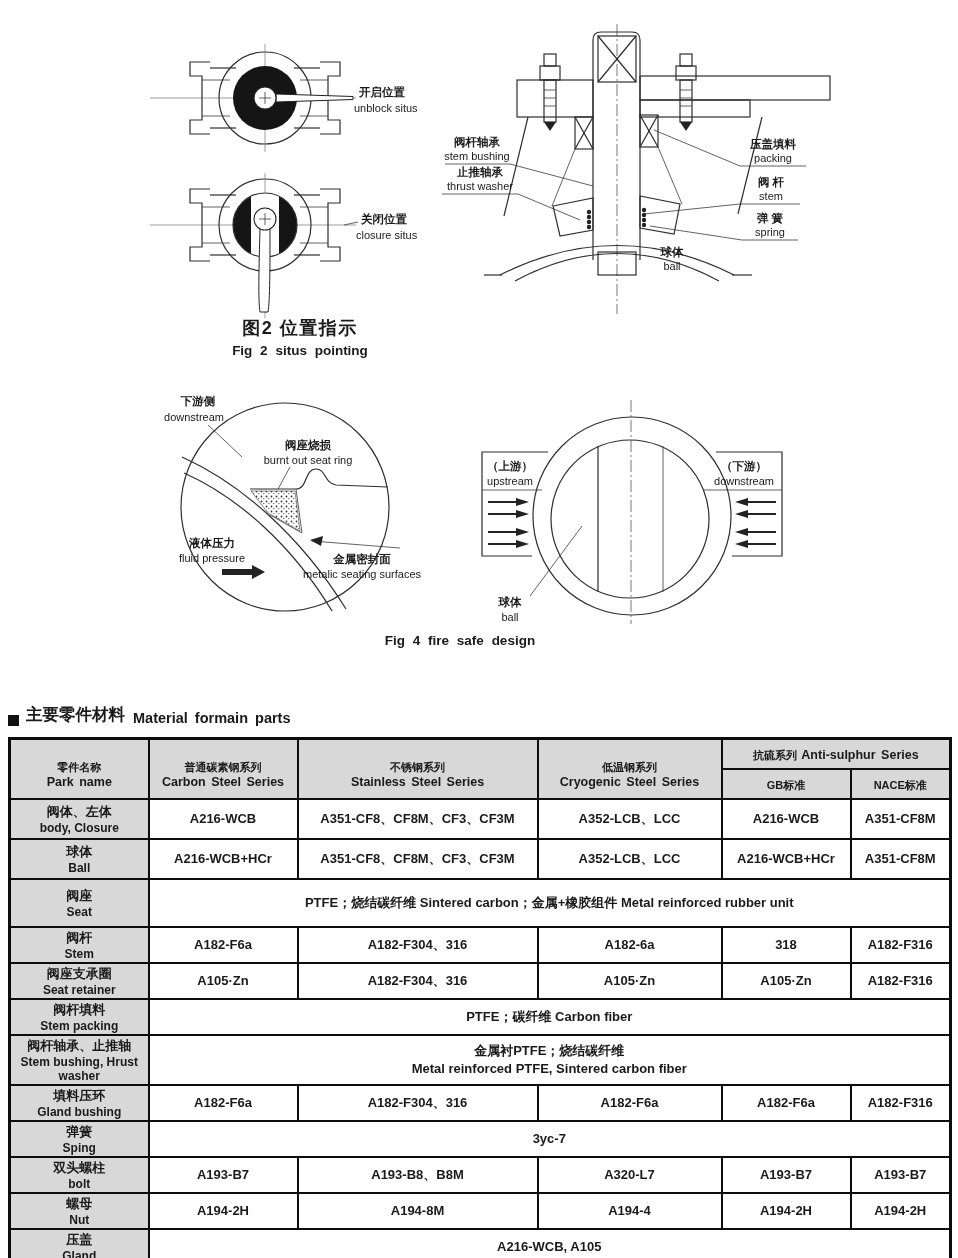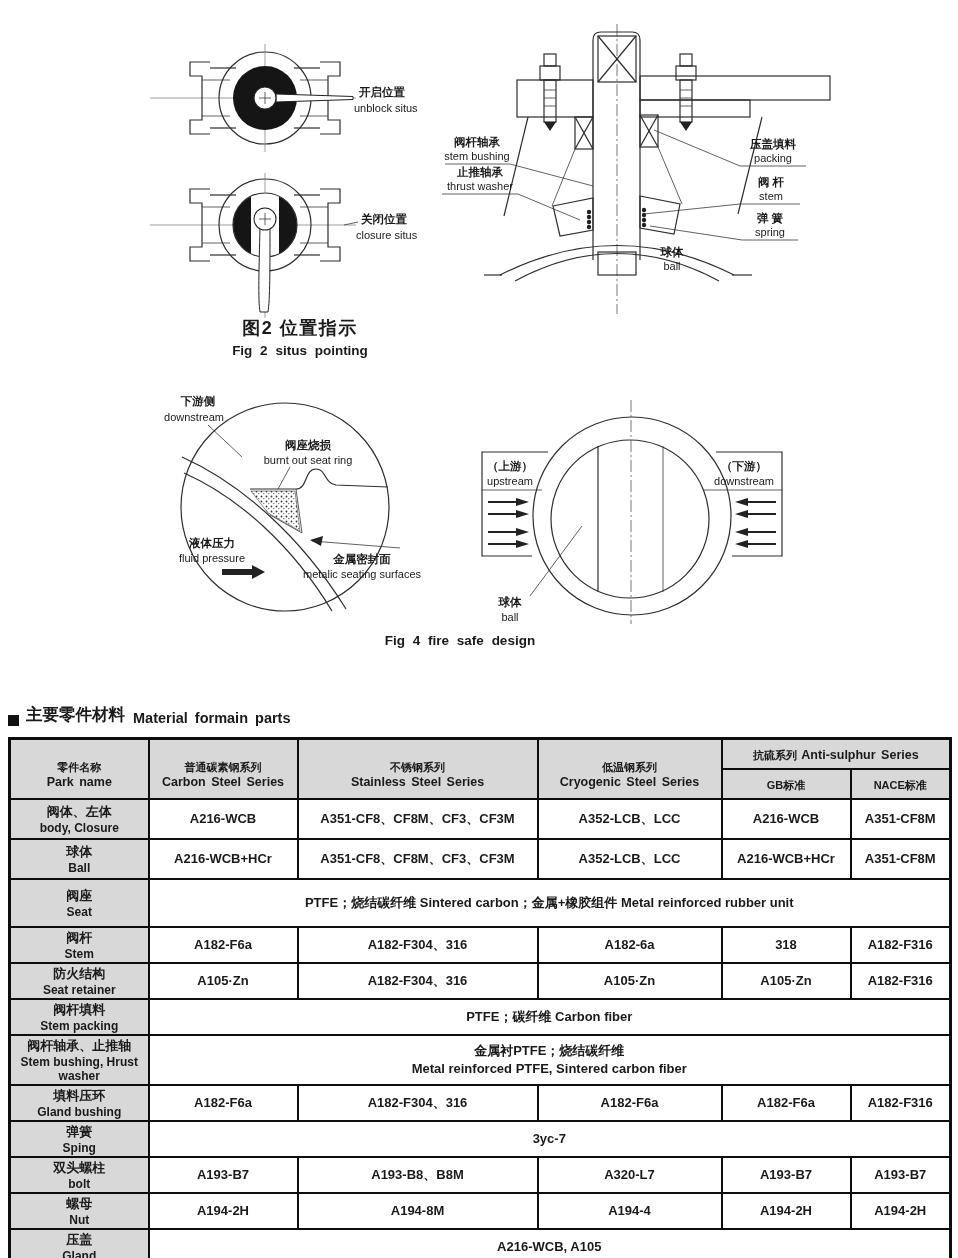--- a/index.html
+++ b/index.html
@@ -339,21 +339,21 @@
             <div class="en">Stem</div>
           </th>
       <td>A182-F6a</td>
       <td>A182-F304、316</td>
       <td>A182-6a</td>
       <td>318</td>
       <td>A182-F316</td>
     </tr>
     <tr style="height:36px">
       <th class="rowlabel">
-        <div class="zh">防火结构</div>
+        <div class="zh">阀座支承圈</div>
             <div class="en">Seat retainer</div>
           </th>
       <td>A105·Zn</td>
       <td>A182-F304、316</td>
       <td>A105·Zn</td>
       <td>A105·Zn</td>
       <td>A182-F316</td>
     </tr>
     <tr style="height:34px">
       <th class="rowlabel">

